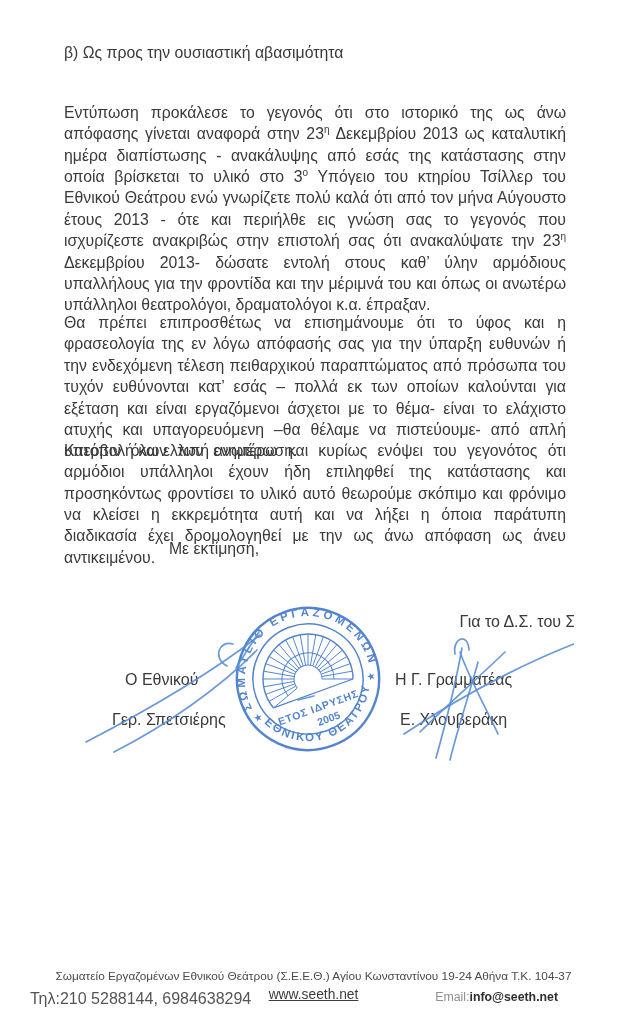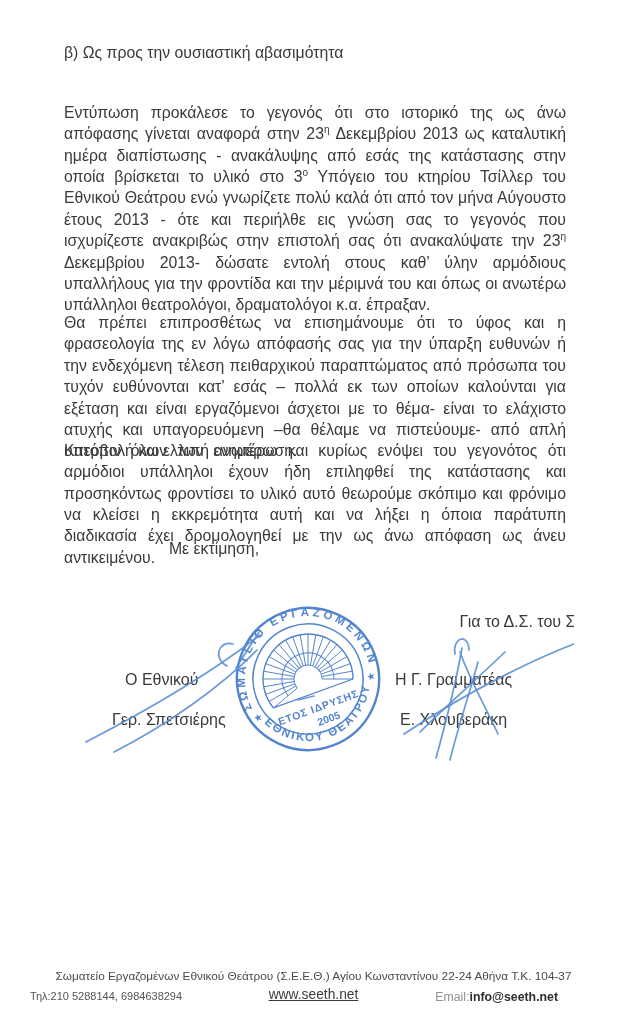--- a/index.html
+++ b/index.html
@@ -20,21 +20,21 @@
   .sig-label{font-size:16px;white-space:nowrap;}
   .role-left{left:125px;top:671px;}
   .role-right{left:395px;top:671px;}
   .name-left{left:112px;top:711px;}
   .name-right{left:400px;top:711px;}
   .overlay{left:0;top:582px;width:627px;height:215px;pointer-events:none;}
   .stamp-stroke{fill:none;stroke:var(--stamp-color,#3b74c9);}
   .stamp-text{fill:var(--stamp-color,#3b74c9);font-family:"Liberation Sans","DejaVu Sans",sans-serif;font-weight:600;}
   .sig-path{fill:none;stroke:var(--ink-color,#5b8fd6);stroke-width:1.7;stroke-linecap:round;opacity:0.9;}
   .footer-address{left:0;top:969px;width:627px;text-align:center;font-size:11.8px;color:#4a4a4a;}
-  .footer-phone{left:30px;top:990px;font-size:11px;color:#555;}
+  .footer-phone{left:30px;top:990px;font-size:16px;color:#555;}
   .footer-site{left:0;top:987px;width:627px;text-align:center;font-size:13.8px;}
   .footer-site a{color:#3c3c3c;cursor:pointer;}
   .footer-email{right:16px;top:990px;font-size:12.3px;}
   .email-label{color:#8f8f8f;}
   .email-value{color:#2e2e2e;font-weight:700;}
 </style>
 </head>
 <body>
 
 <div class="page">
@@ -96,21 +96,21 @@
     <g>
       <path class="sig-path" d="M 404 152 C 470 108, 545 70, 610 49"></path>
       <path class="sig-path" d="M 455 72 C 452 56, 468 50, 469 68"></path>
       <path class="sig-path" d="M 462 66 C 456 100, 446 140, 436 176"></path>
       <path class="sig-path" d="M 478 80 C 470 110, 458 145, 450 178"></path>
       <path class="sig-path" d="M 420 150 C 448 122, 478 96, 505 70"></path>
       <path class="sig-path" d="M 498 152 C 484 122, 470 98, 460 70"></path>
     </g>
   </svg>
 
-  <div class="abs footer-address">Σωματείο Εργαζομένων Εθνικού Θεάτρου (Σ.Ε.Ε.Θ.) Αγίου Κωνσταντίνου 22-24 Αθήνα Τ.Κ. 104-37</div>
+  <div class="abs footer-address">Σωματείο Εργαζομένων Εθνικού Θεάτρου (Σ.Ε.Ε.Θ.) Αγίου Κωνσταντίνου 19-24 Αθήνα Τ.Κ. 104-37</div>
   <div class="abs footer-phone">Τηλ:210 5288144, 6984638294</div>
   <div class="abs footer-site">
     <a href="#">www.seeth.net</a>
   </div>
   <div class="abs footer-email">
     <span class="email-label">Email:</span><span class="email-value">info@seeth.net</span>
   </div>
 
 </div>
 

